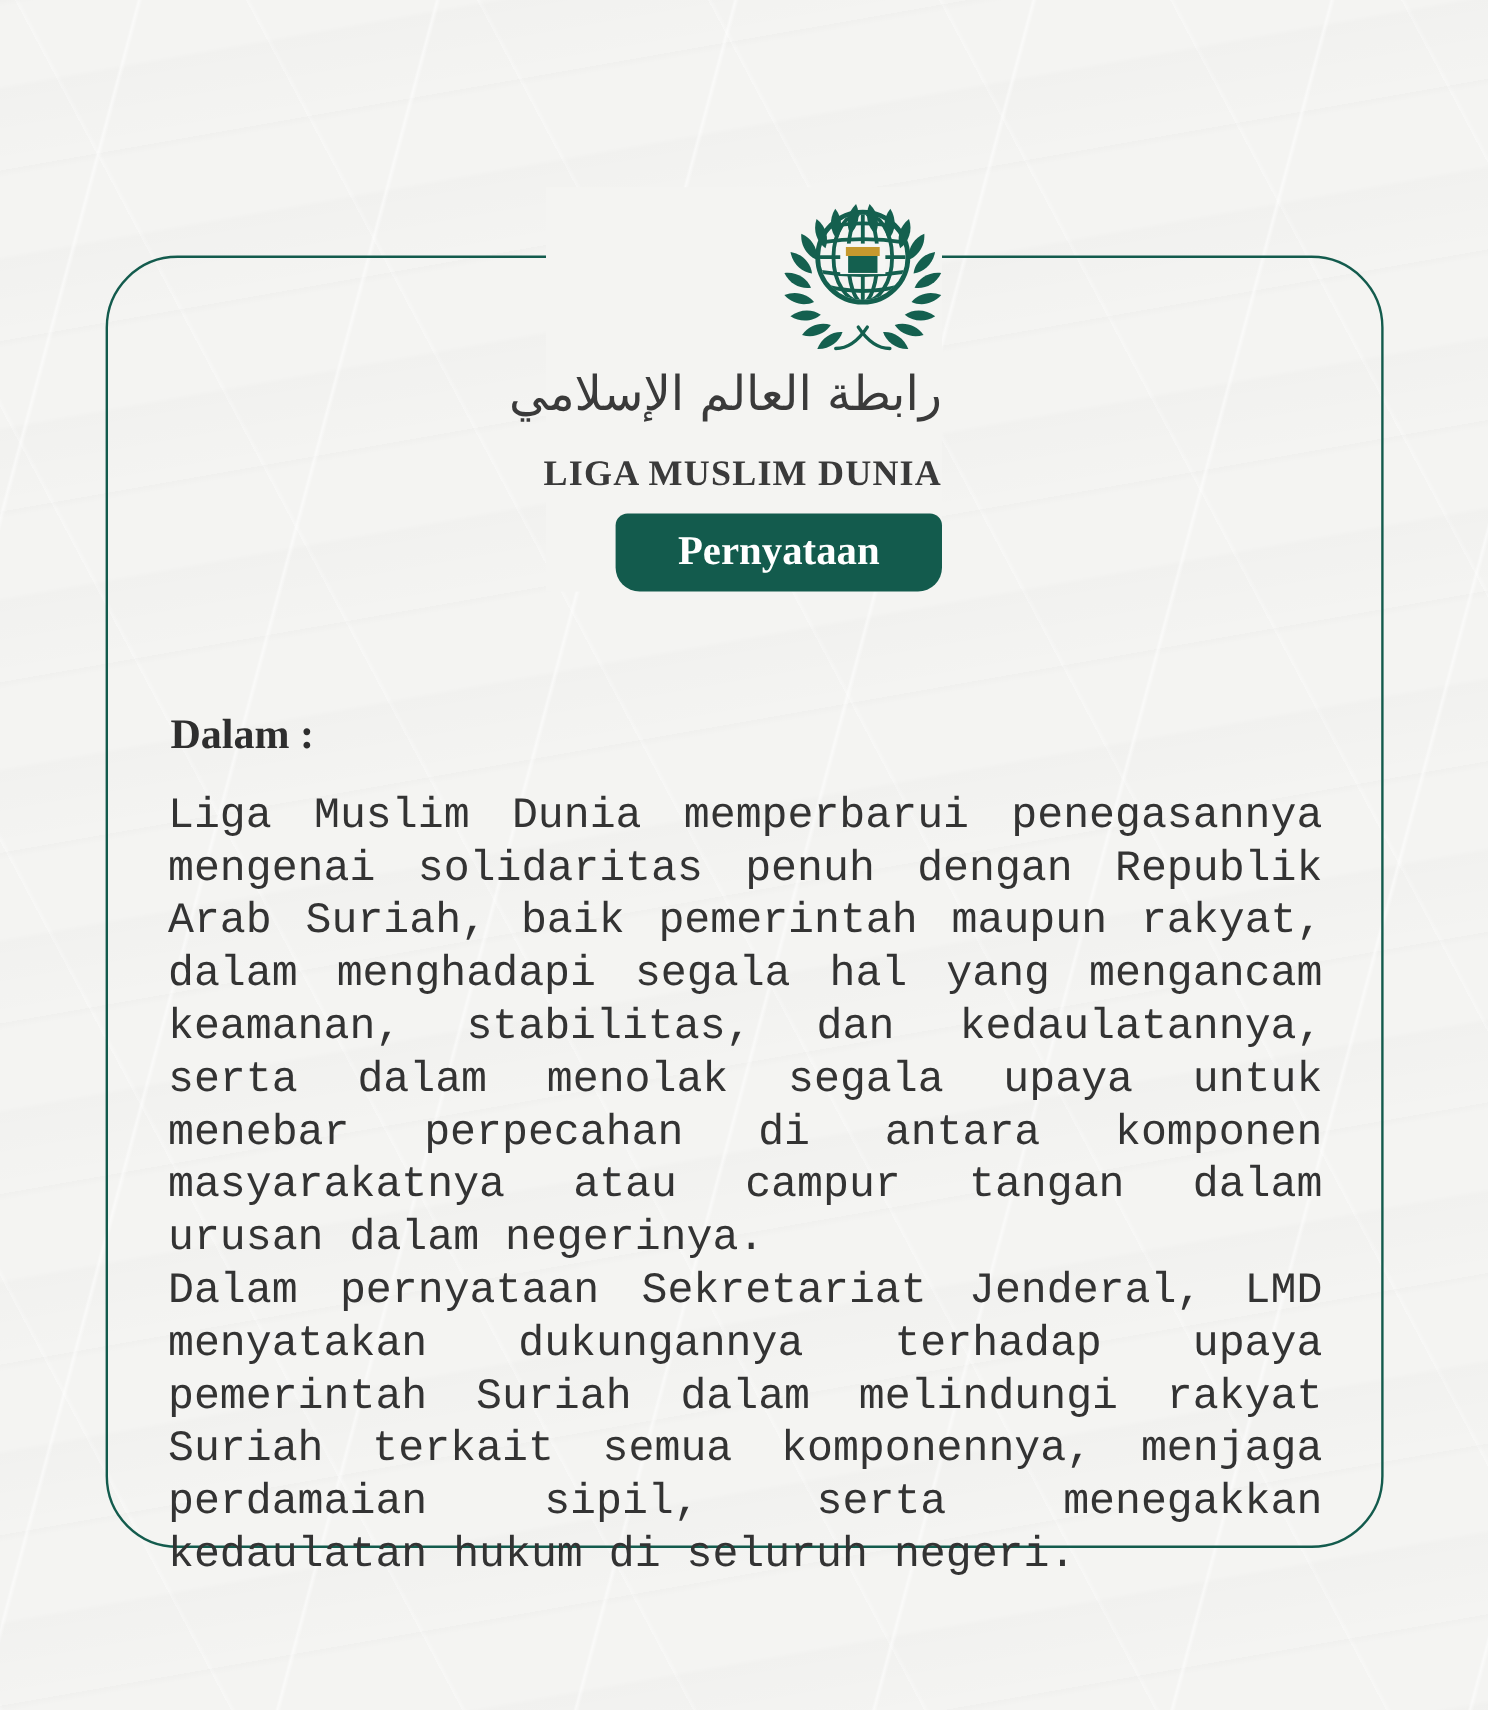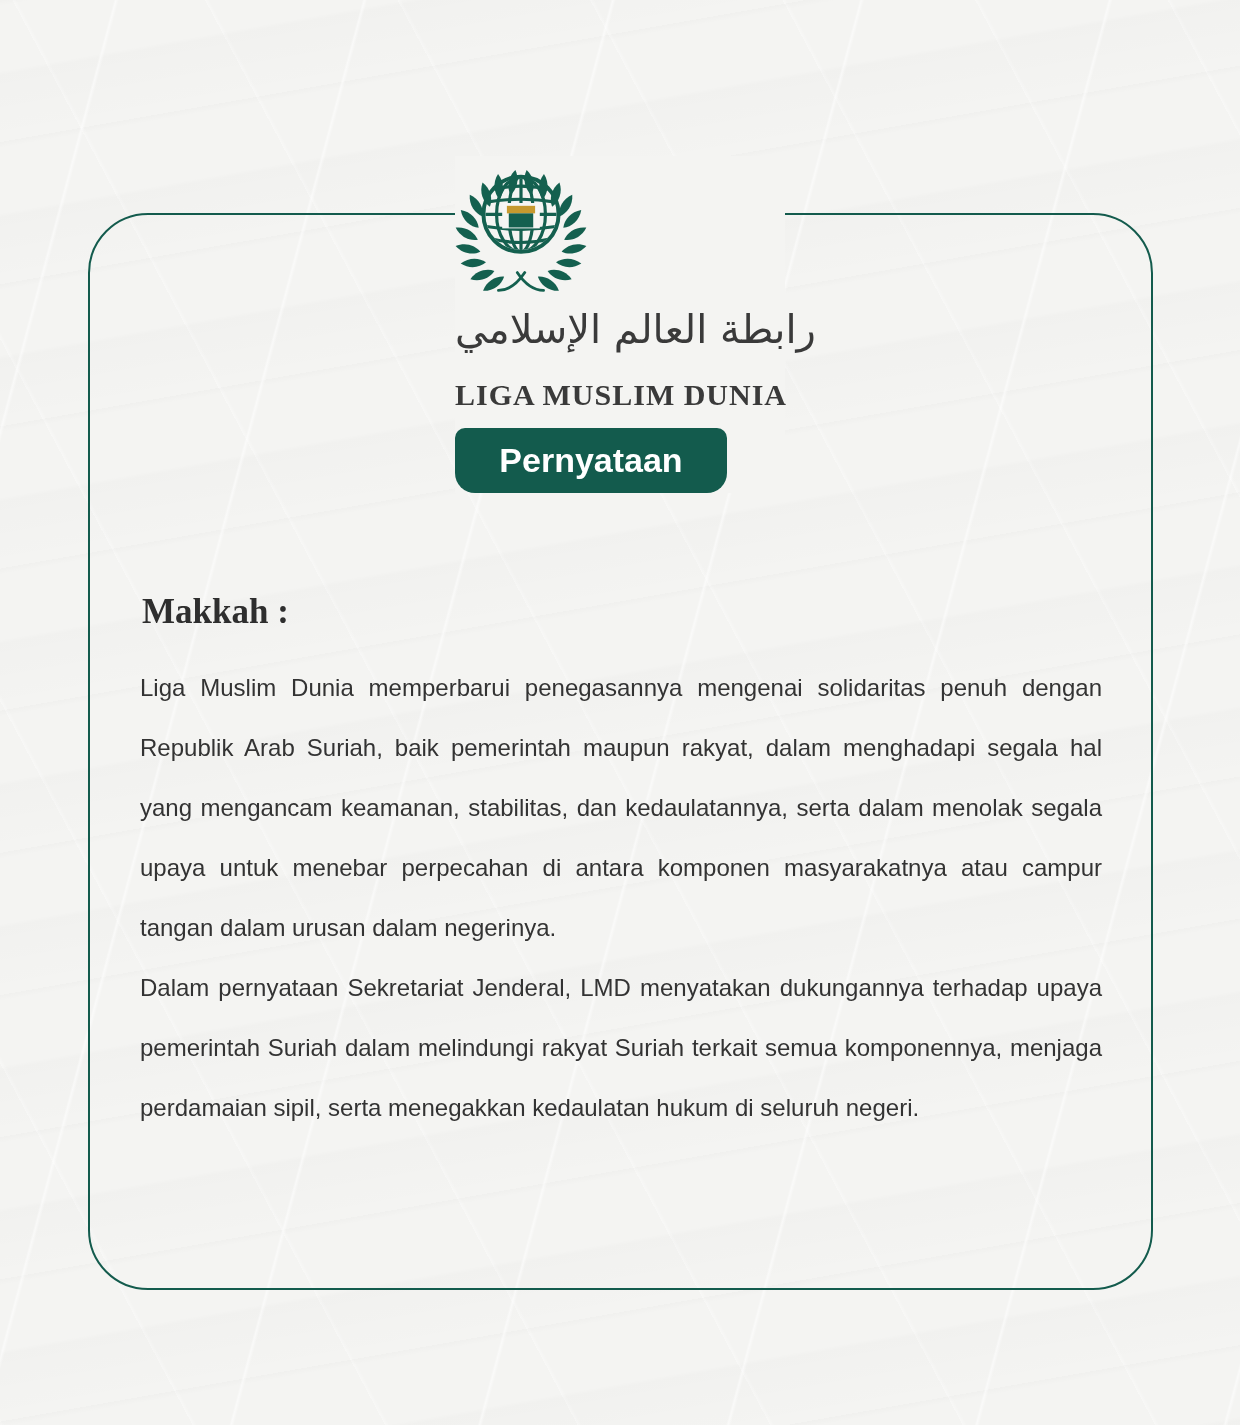--- a/index.html
+++ b/index.html
@@ -30,21 +30,21 @@
   .card{
     position:absolute;z-index:1;
     left:88px;top:213px;width:1065px;height:1077px;
     border:2px solid var(--green-dark);
     border-radius:60px;
     background:transparent;
   }
   .header{
     position:absolute;z-index:2;
     left:455px;top:156px;width:330px;
-    display:flex;flex-direction:column;align-items:flex-start;
+    display:flex;flex-direction:column;align-items:flex-end;
     background:var(--bg);
   }
   .logo-svg{display:block;}
   .arabic-title{
     margin-top:2px;
     direction:rtl;
     font-family:"DejaVu Sans", sans-serif;
     font-size:40px;line-height:1.5;
     color:var(--ink-soft);
     white-space:nowrap;
@@ -57,41 +57,42 @@
     letter-spacing:1px;
     color:var(--ink-soft);
     white-space:nowrap;
   }
   .badge{
     margin-top:15px;
     width:272px;height:65px;
     background:var(--green-dark);
     border-radius:10px 10px 20px 20px;
     color:#ffffff;
-    font-family:Liberation Sans, sans-serif;
+    font-family:Liberation Serif, serif;
     font-weight:bold;
     font-size:34px;
     display:flex;align-items:center;justify-content:center;
   }
   .content{
     position:absolute;z-index:2;
     left:140px;top:590px;width:962px;
   }
   .location-heading{
     font-family:"Liberation Serif", serif;
     font-weight:bold;
     font-size:35px;line-height:44px;
     color:#2e2e2e;
     margin:0 0 24px 2px;
   }
   .statement-paragraph{
-    font-size:24px;line-height:60px;
+    font-size:36px;line-height:44px;
     color:var(--ink);
     text-align:justify;
     margin:0;
+    font-family:Liberation Mono, monospace;
   }
 </style>
 </head>
 <body>
 
 <div class="page">
 
   <div class="texture"></div>
 
   <div class="card"></div>
@@ -152,18 +153,18 @@
     </svg>
 
     <div class="arabic-title">رابطة العالم الإسلامي</div>
 
     <div class="org-name">LIGA MUSLIM DUNIA</div>
 
     <div class="badge">Pernyataan</div>
   </div>
 
   <div class="content">
-    <h2 class="location-heading">Makkah :</h2>
+    <h2 class="location-heading">Dalam :</h2>
     <p class="statement-paragraph">Liga Muslim Dunia memperbarui penegasannya mengenai solidaritas penuh dengan Republik Arab Suriah, baik pemerintah maupun rakyat, dalam menghadapi segala hal yang mengancam keamanan, stabilitas, dan kedaulatannya, serta dalam menolak segala upaya untuk menebar perpecahan di antara komponen masyarakatnya atau campur tangan dalam urusan dalam negerinya.</p>
     <p class="statement-paragraph">Dalam pernyataan Sekretariat Jenderal, LMD menyatakan dukungannya terhadap upaya pemerintah Suriah dalam melindungi rakyat Suriah terkait semua komponennya, menjaga perdamaian sipil, serta menegakkan kedaulatan hukum di seluruh negeri.</p>
   </div>
 
 </div>
 
 </body></html>

